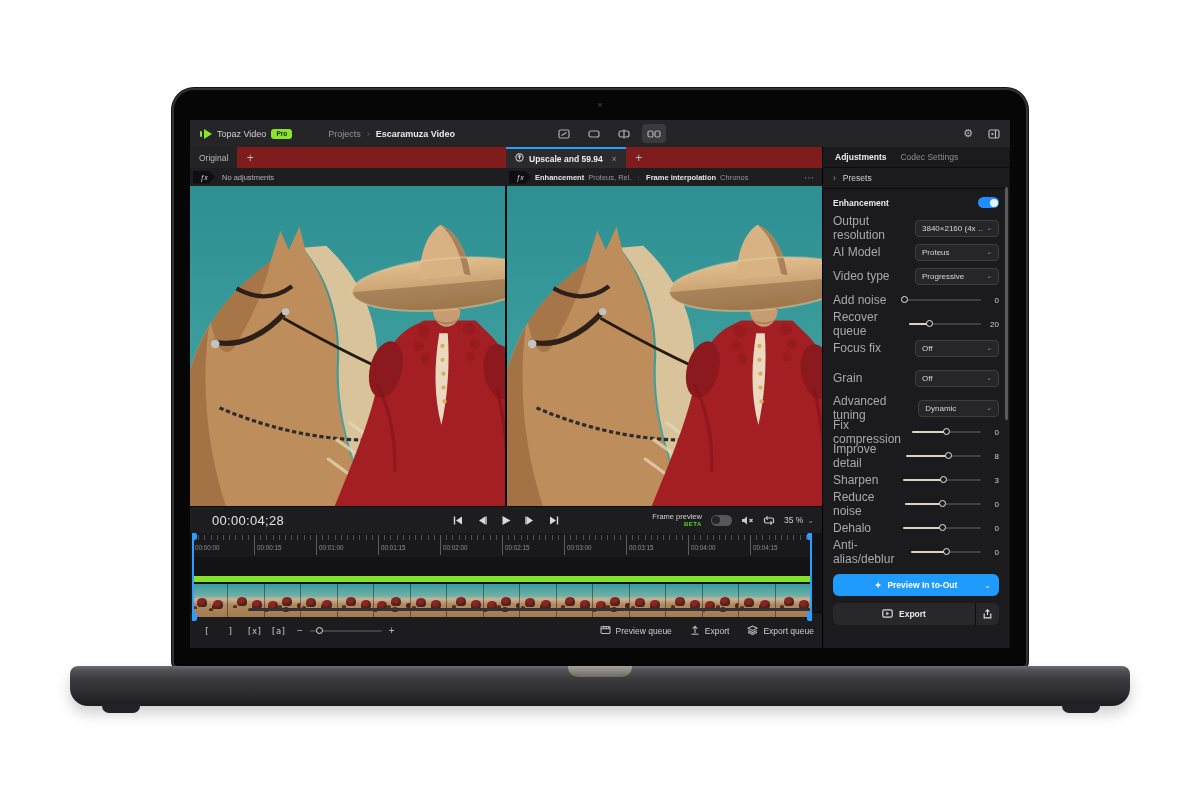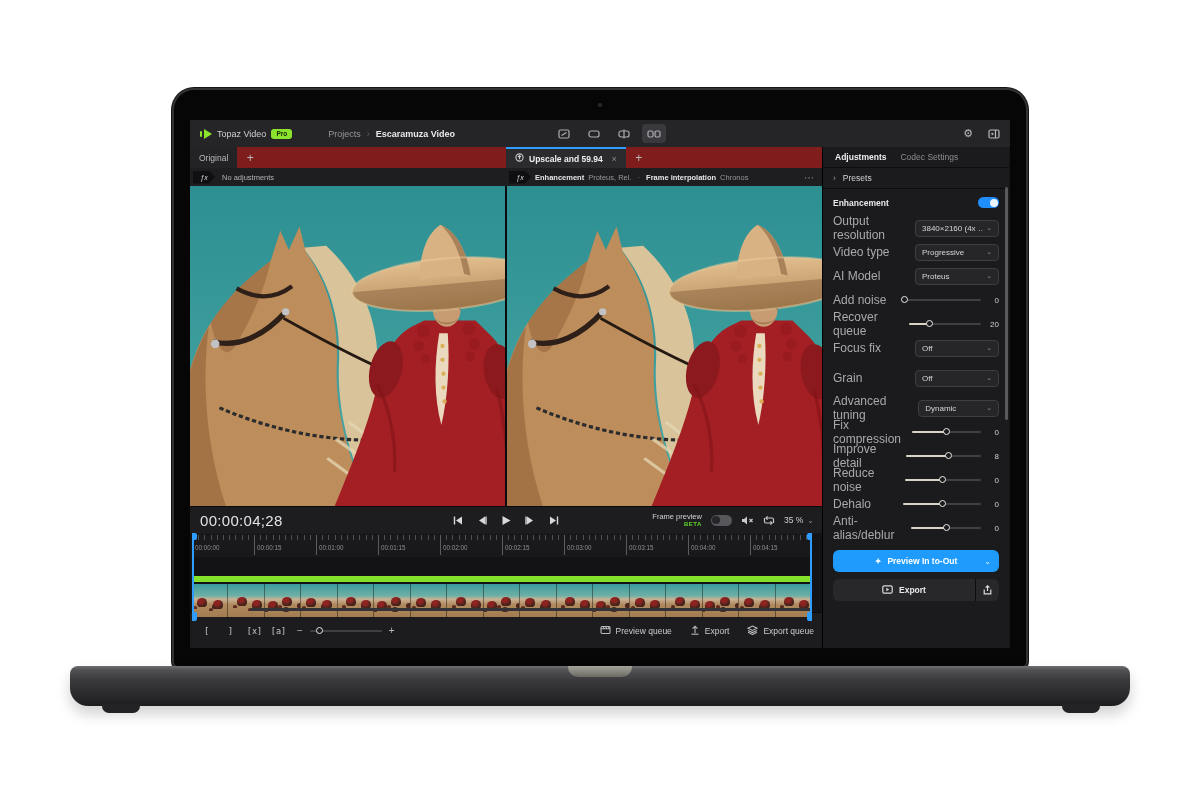--- a/index.html
+++ b/index.html
@@ -82,21 +82,21 @@
 
   
   .previews { height:320px; display:flex; flex:none; }
   .pane { flex:1; overflow:hidden; position:relative; }
   .pane + .pane { border-left:2px solid #0b0b0d; }
   .pane svg { width:100%; height:100%; display:block; }
 
   
   .transport { height:27px; background:#1d1d20; border-top:1px solid #0b0b0c; display:flex;
                align-items:center; position:relative; flex:none; }
-  .timecode { padding-left:10px; color:#e2e2e4; font-size:15px; letter-spacing:.3px; }
+  .timecode { padding-left:22px; color:#e2e2e4; font-size:13px; letter-spacing:.3px; }
   .t-controls { position:absolute; left:50%; transform:translateX(-50%); display:flex; gap:9px; }
   .t-btn { width:15px; height:15px; background:none; border:none; cursor:pointer; display:flex;
            align-items:center; justify-content:center; }
   .t-btn svg { fill:#d8d8da; stroke:#d8d8da; }
   .t-right { margin-left:auto; display:flex; align-items:center; gap:9px; padding-right:8px; }
   .fp-label { text-align:right; line-height:1.2; }
   .fp-label .l1 { font-size:7.5px; color:#d2d2d4; display:block; }
   .fp-label .l2 { font-size:6px; color:#62d42a; font-weight:bold; letter-spacing:.5px; display:block; }
   .toggle { width:21px; height:11px; border-radius:6px; position:relative; cursor:pointer; border:none; }
   .toggle.off { background:#56565b; }
@@ -524,30 +524,30 @@
           </div>
           <div class="rows">
               <div class="srow">
                 <span class="slab">Output resolution</span>
                 <div class="select">
                   <span class="sval">3840×2160 (4x …</span>
                   <span class="schev">⌄</span>
                 </div>
               </div>
               <div class="srow">
+                <span class="slab">AI Model</span>
+                <div class="select">
+                  <span class="sval">Proteus</span>
+                  <span class="schev">⌄</span>
+                </div>
+              </div>
+              <div class="srow">
                 <span class="slab">Video type</span>
                 <div class="select">
                   <span class="sval">Progressive</span>
-                  <span class="schev">⌄</span>
-                </div>
-              </div>
-              <div class="srow">
-                <span class="slab">AI Model</span>
-                <div class="select">
-                  <span class="sval">Proteus</span>
                   <span class="schev">⌄</span>
                 </div>
               </div>
               <div class="srow">
                 <span class="slab">Add noise</span>
                 <div class="sliderbox">
                   <div class="strack">
                     <div class="sfill" style="left: 0%; width: 2%;"></div>
                     <div class="sknob" style="left: 2%;"></div>
                   </div>
@@ -596,20 +596,30 @@
                 </div>
               </div>
               <div class="srow">
                 <span class="slab">Improve detail</span>
                 <div class="sliderbox">
                   <div class="strack">
                     <div class="sfill" style="left: 0%; width: 57%;"></div>
                     <div class="sknob" style="left: 57%;"></div>
                   </div>
                   <span class="snum">8</span>
+                </div>
+              </div>
+              <div class="srow">
+                <span class="slab">Sharpen</span>
+                <div class="sliderbox">
+                  <div class="strack">
+                    <div class="sfill" style="left: 0%; width: 52%;"></div>
+                    <div class="sknob" style="left: 52%;"></div>
+                  </div>
+                  <span class="snum">3</span>
                 </div>
               </div>
               <div class="srow">
                 <span class="slab">Reduce noise</span>
                 <div class="sliderbox">
                   <div class="strack">
                     <div class="sfill" style="left: 0%; width: 50%;"></div>
                     <div class="sknob" style="left: 50%;"></div>
                   </div>
                   <span class="snum">0</span>

